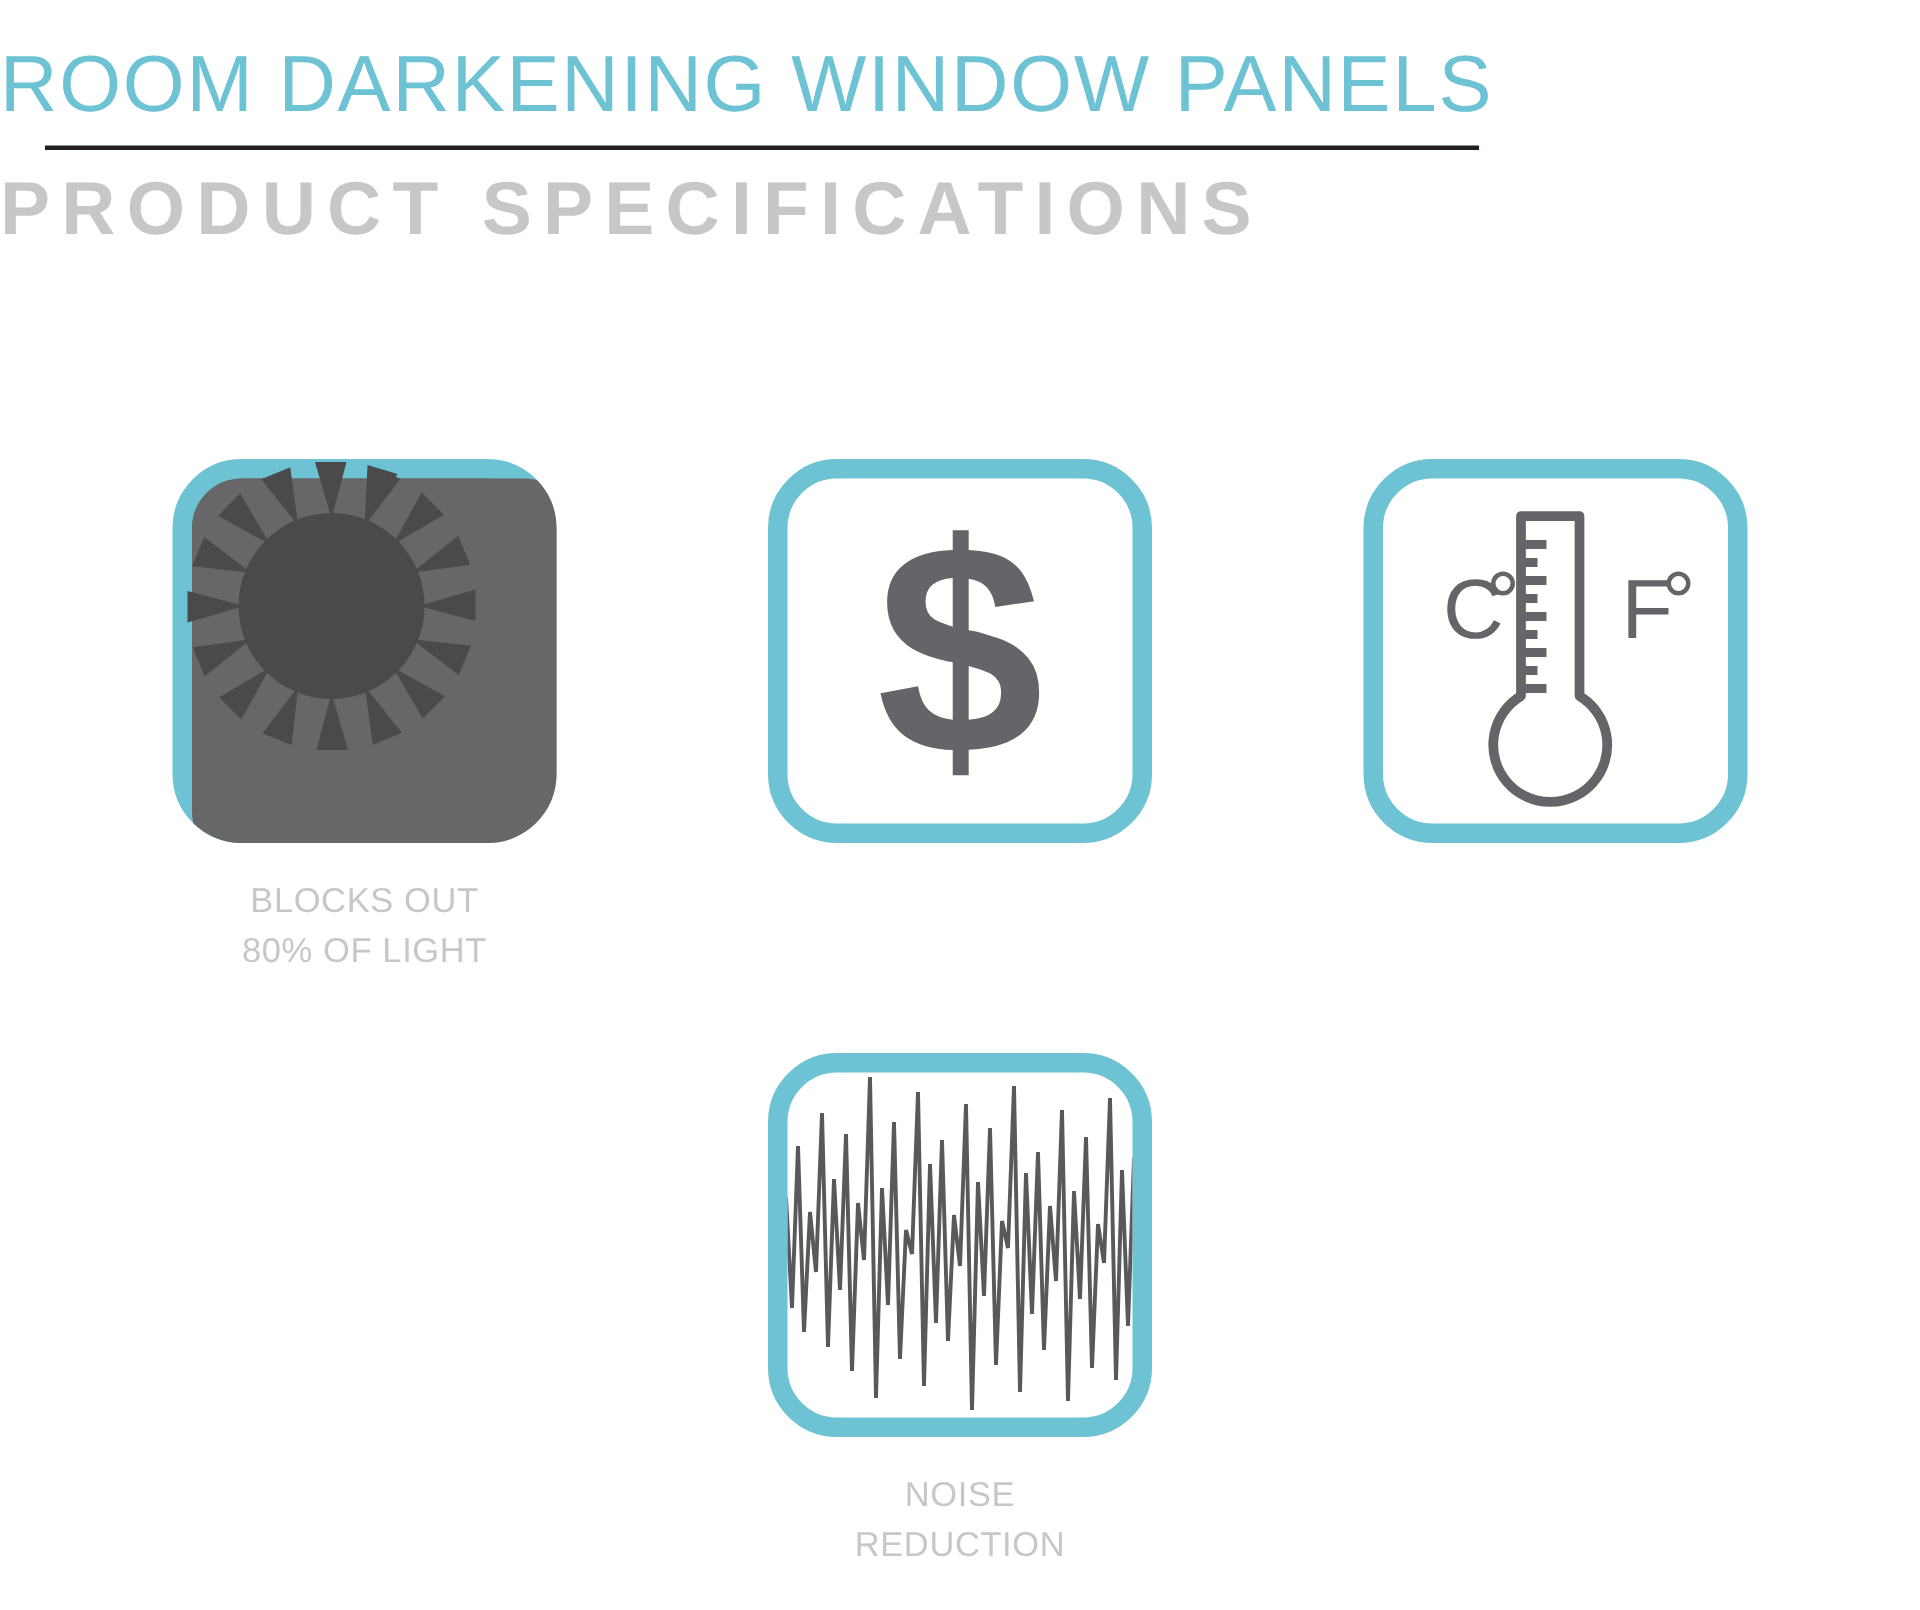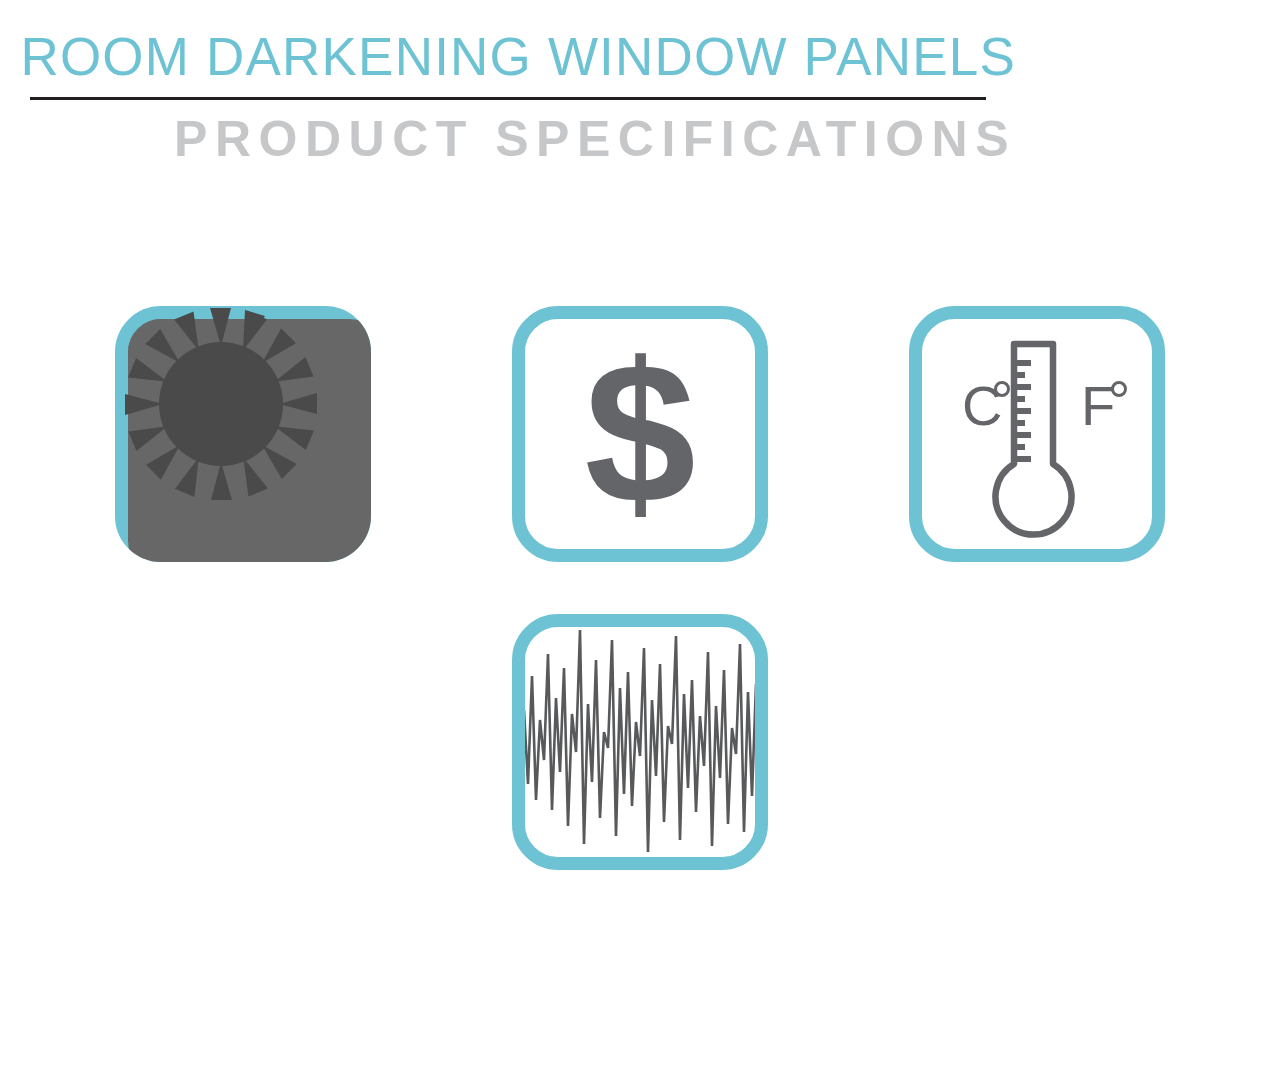--- a/index.html
+++ b/index.html
@@ -17,21 +17,21 @@
     overflow: hidden;
   }
 
   
   .header {
     position: absolute;
     top: 0;
     left: 0;
     width: 1016px;
     padding-top: 24px;
-    text-align: right;
+    text-align: left;
   }
   .title-main {
     font-size: 53px;
     line-height: 66px;
     letter-spacing: 1.2px;
     font-weight: 400;
     color: #6dc3d4;
     white-space: nowrap;
     margin: 0;
     padding: 0;
@@ -151,20 +151,24 @@
                 <polygon points="0,-58 10,-96 -11,-96" transform="rotate(247.5)"></polygon>
                 <polygon points="0,-58 10,-96 -11,-96" transform="rotate(270)"></polygon>
                 <polygon points="0,-58 10,-96 -11,-96" transform="rotate(292.5)"></polygon>
                 <polygon points="0,-58 10,-96 -11,-96" transform="rotate(315)"></polygon>
                 <polygon points="0,-58 10,-96 -11,-96" transform="rotate(337.5)"></polygon>
               </g>
             </g>
           </svg>
         </div>
       </div>
+      <div class="caption">
+        <div>BLOCKS OUT</div>
+        <div>80% OF LIGHT</div>
+      </div>
     </div>
 
     <div class="cell">
       <div class="card">
         <svg class="icon-svg" width="150" height="200" viewBox="0 0 150 200">
           <text x="75" y="168" text-anchor="middle" font-family="'Liberation Sans','DejaVu Sans',sans-serif" font-size="200" font-weight="700" fill="#646569">$</text>
         </svg>
       </div>
     </div>
 
@@ -206,17 +210,21 @@
                             40,196 44,84 48,158 52,54 56,212 60,100 64,138 68,16
                             72,230 76,90 80,168 84,46 88,204 92,118 96,134 100,26
                             104,222 108,74 112,180 116,58 120,192 124,108 128,142
                             132,34 136,238 140,86 144,162 148,50 152,208 156,112
                             160,130 164,22 168,226 172,80 176,174 180,66 184,198
                             188,102 192,152 196,38 200,232 204,92 208,164 212,56
                             216,210 220,114 224,140 228,30 232,218 236,78 240,182
                             244,70 248,160"></polyline>
         </svg>
       </div>
+      <div class="caption">
+        <div>NOISE</div>
+        <div>REDUCTION</div>
+      </div>
     </div>
 
 
   </div>
 </div>
 
 </body></html>

